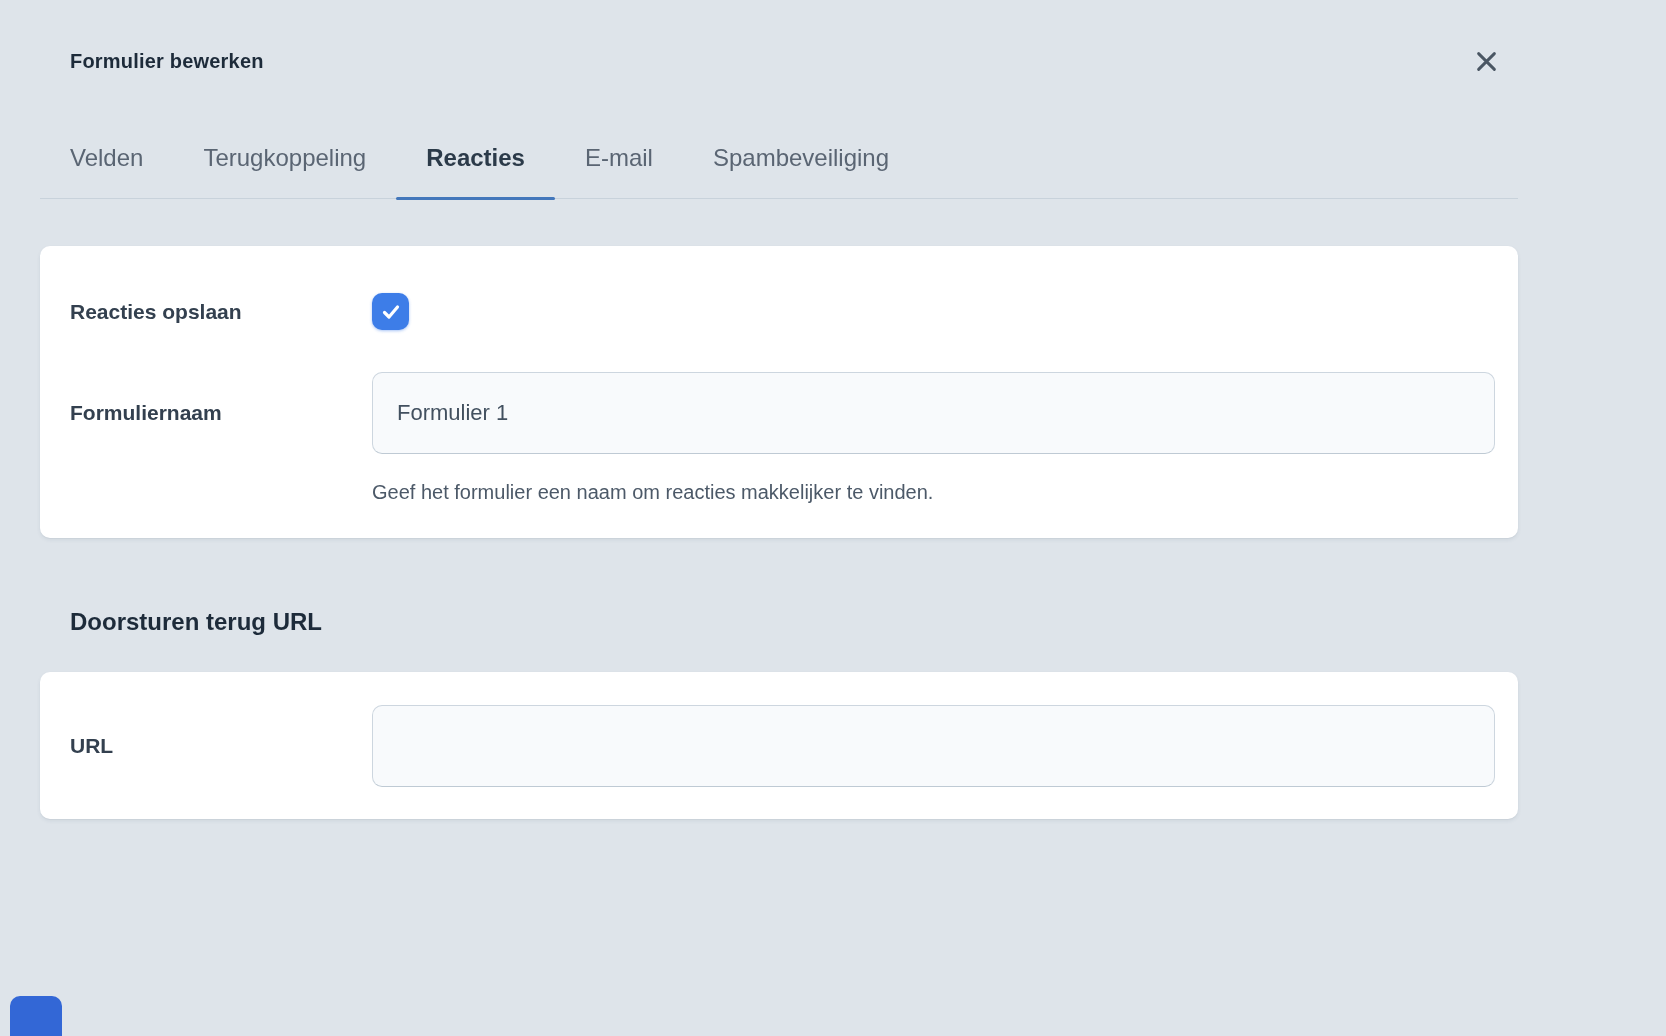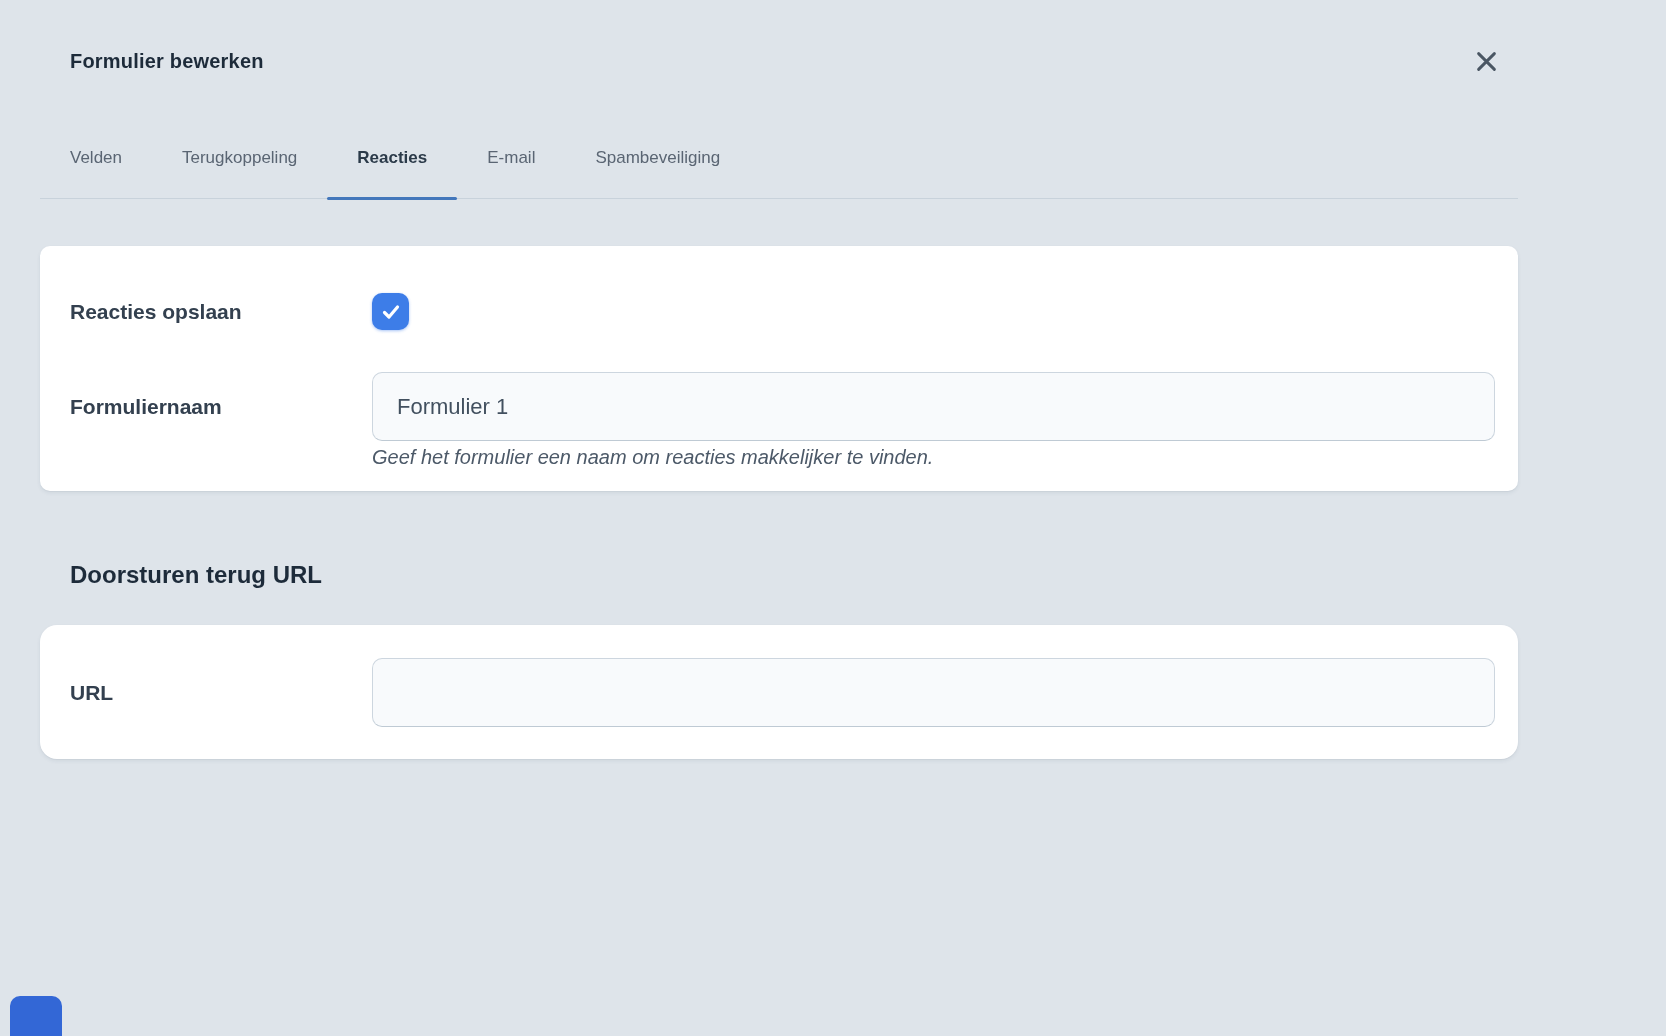--- a/index.html
+++ b/index.html
@@ -25,65 +25,65 @@
     cursor: pointer; flex: 0 0 auto;
   }
   .close-btn svg { width: 27px; height: 27px; }
 
   .tabs {
     display: flex; gap: 60px;
     margin-top: 64px; padding-left: 30px;
     border-bottom: 1px solid #c8d2db;
   }
   .tab {
-    font-size: 17px; line-height: 29px;
+    font-size: 24px; line-height: 29px;
     color: var(--tab-inactive-text, #5a6573);
     padding-bottom: 26px; position: relative; cursor: pointer; white-space: nowrap;
   }
   .tab.active { color: var(--tab-active-text, #2b3a49); font-weight: bold; }
   .tab.active::after {
     content: ""; position: absolute; left: -30px; right: -30px; bottom: -2px;
     height: 3px; background: var(--tab-underline, #4377bb); border-radius: 2px;
   }
 
   .card {
     background: var(--card-background, #ffffff);
     border-radius: 10px;
     box-shadow: 0 2px 4px rgba(30,50,80,.07), 0 1px 1px rgba(30,50,80,.05);
   }
-  .card-1 { margin-top: 47px; padding: 47px 23px 20px 30px; }
-  .card-2 { margin-top: 36px; padding: 33px 23px 32px 30px; border-radius: 17px; }
+  .card-1 { margin-top: 47px; padding: 47px 23px 32px 30px; }
+  .card-2 { margin-top: 36px; padding: 33px 23px 32px 30px; }
 
   .frow { display: grid; grid-template-columns: 302px 1fr; }
   .frow + .frow { margin-top: 42px; }
   .flabel {
     grid-column: 1; grid-row: 1; align-self: center;
     font-size: 21px; font-weight: 700;
     color: var(--label-text, #33404f); padding-right: 20px;
   }
   .fcontrol { grid-column: 2; grid-row: 1; }
   .fhelp {
     grid-column: 2; grid-row: 2;
     font-size: 20px; line-height: 28px;
     color: var(--helper-text, #4c5968);
   }
   .help-after-checkbox { margin-top: 23px; }
-  .help-after-input { margin-top: 2px; font-style: italic; }
+  .help-after-input { margin-top: 24px; }
 
   .checkbox {
     width: 37px; height: 37px; border-radius: 10px;
     background: var(--accent-blue, #3d7de8);
     display: flex; align-items: center; justify-content: center;
     cursor: pointer;
     box-shadow: 0 1px 3px rgba(61,125,232,.45);
   }
   .checkbox svg { width: 22px; height: 22px; }
 
   .text-input {
-    width: 100%; height: 69px;
+    width: 100%; height: 82px;
     border: 1px solid var(--input-border, #cdd6df);
     border-bottom-color: #bfcad4;
     border-radius: 10px;
     background: var(--input-background, #f8fafc);
     padding: 0 24px;
     font-size: 22px; color: #42505f;
     font-family: inherit; outline: none;
   }
 
   .section-heading {

